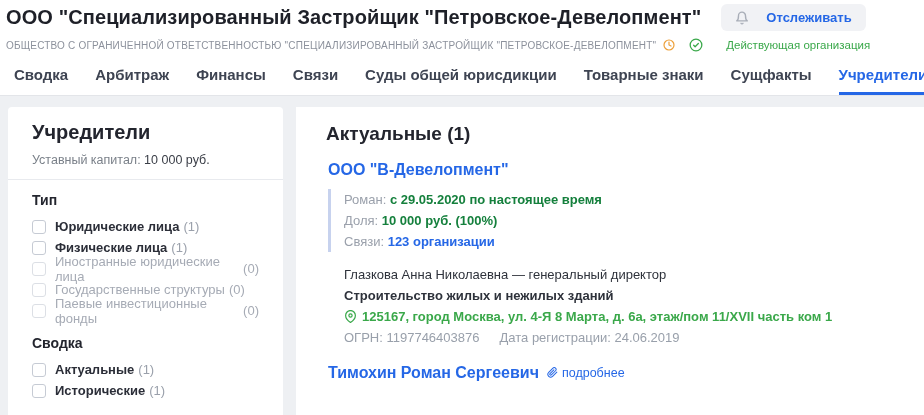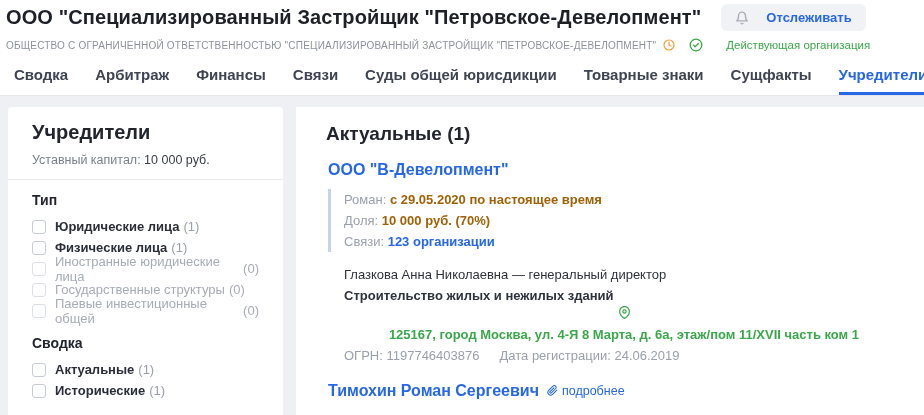--- a/index.html
+++ b/index.html
@@ -49,27 +49,27 @@
 
   .main { flex:1; background:#fff; padding:16px 20px 0 30px; align-self:stretch; }
   .main h2 { font-size:19px; font-weight:bold; color:#23252e; }
   .entry { margin:16px 0 0 2px; }
   .entry-name { font-size:16px; font-weight:bold; color:#2567e6; text-decoration:none; }
   .details-link { font-size:12.5px; font-weight:normal; color:#2567e6; text-decoration:none;
     margin-left:8px; display:inline-flex; align-items:center; gap:4px; }
   .info-block { border-left:3px solid #c7d2ee; padding-left:13px; margin-top:10px; }
   .info-row { font-size:13px; line-height:21px; }
   .info-row .lbl { color:#9aa0ab; }
-  .info-row .val { color:#a16207; font-weight:bold; }
+  .info-row .val { color:#15803d; font-weight:bold; }
   .info-row a { color:#2567e6; font-weight:bold; text-decoration:none; }
   .detail-block { margin:12px 0 0 16px; }
   .detail-row { font-size:13px; line-height:21px; color:#2e323b; }
   .detail-row.bold { font-weight:bold; }
   .address-row { font-size:13px; line-height:21px; color:#3aa84a; font-weight:bold;
-    display:flex; align-items:center; gap:5px;flex-direction:column; }
+    display:flex; align-items:center; gap:5px; }
   .registry-row { font-size:13px; line-height:21px; color:#99a0ab; display:flex; gap:20px; }
   .historical-heading { margin-top:22px; }
   svg { display:block; }
 </style>
 </head>
 <body>
 
 <div class="header">
   <div class="header-top">
     <div class="company-title">ООО "Специализированный Застройщик "Петровское-Девелопмент"</div>
@@ -141,21 +141,21 @@
       <span class="f-label">Иностранные юридические лица</span>
       <span class="f-count">(0)</span>
     </div>
     <div class="filter-item disabled">
       <span class="cb"></span>
       <span class="f-label">Государственные структуры</span>
       <span class="f-count">(0)</span>
     </div>
     <div class="filter-item disabled">
       <span class="cb"></span>
-      <span class="f-label">Паевые инвестиционные общей</span>
+      <span class="f-label">Паевые инвестиционные фонды</span>
       <span class="f-count">(0)</span>
     </div>
 
     <div class="group-title second">Сводка</div>
     <div class="filter-item">
       <span class="cb"></span>
       <span class="f-label">Актуальные</span>
       <span class="f-count">(1)</span>
     </div>
     <div class="filter-item">
@@ -170,21 +170,21 @@
 
     <div class="entry">
       <a href="#" class="entry-name">ООО "В-Девелопмент"</a>
       <div class="info-block">
         <div class="info-row">
           <span class="lbl">Роман:</span>
           <span class="val">с 29.05.2020 по настоящее время</span>
         </div>
         <div class="info-row">
           <span class="lbl">Доля:</span>
-          <span class="val">10 000 руб. (70%)</span>
+          <span class="val">10 000 руб. (100%)</span>
         </div>
         <div class="info-row">
           <span class="lbl">Связи:</span>
           <a href="#">123 организации</a>
         </div>
       </div>
       <div class="detail-block">
         <div class="detail-row">Глазкова Анна Николаевна — генеральный директор</div>
         <div class="detail-row bold">Строительство жилых и нежилых зданий</div>
         <div class="address-row">

